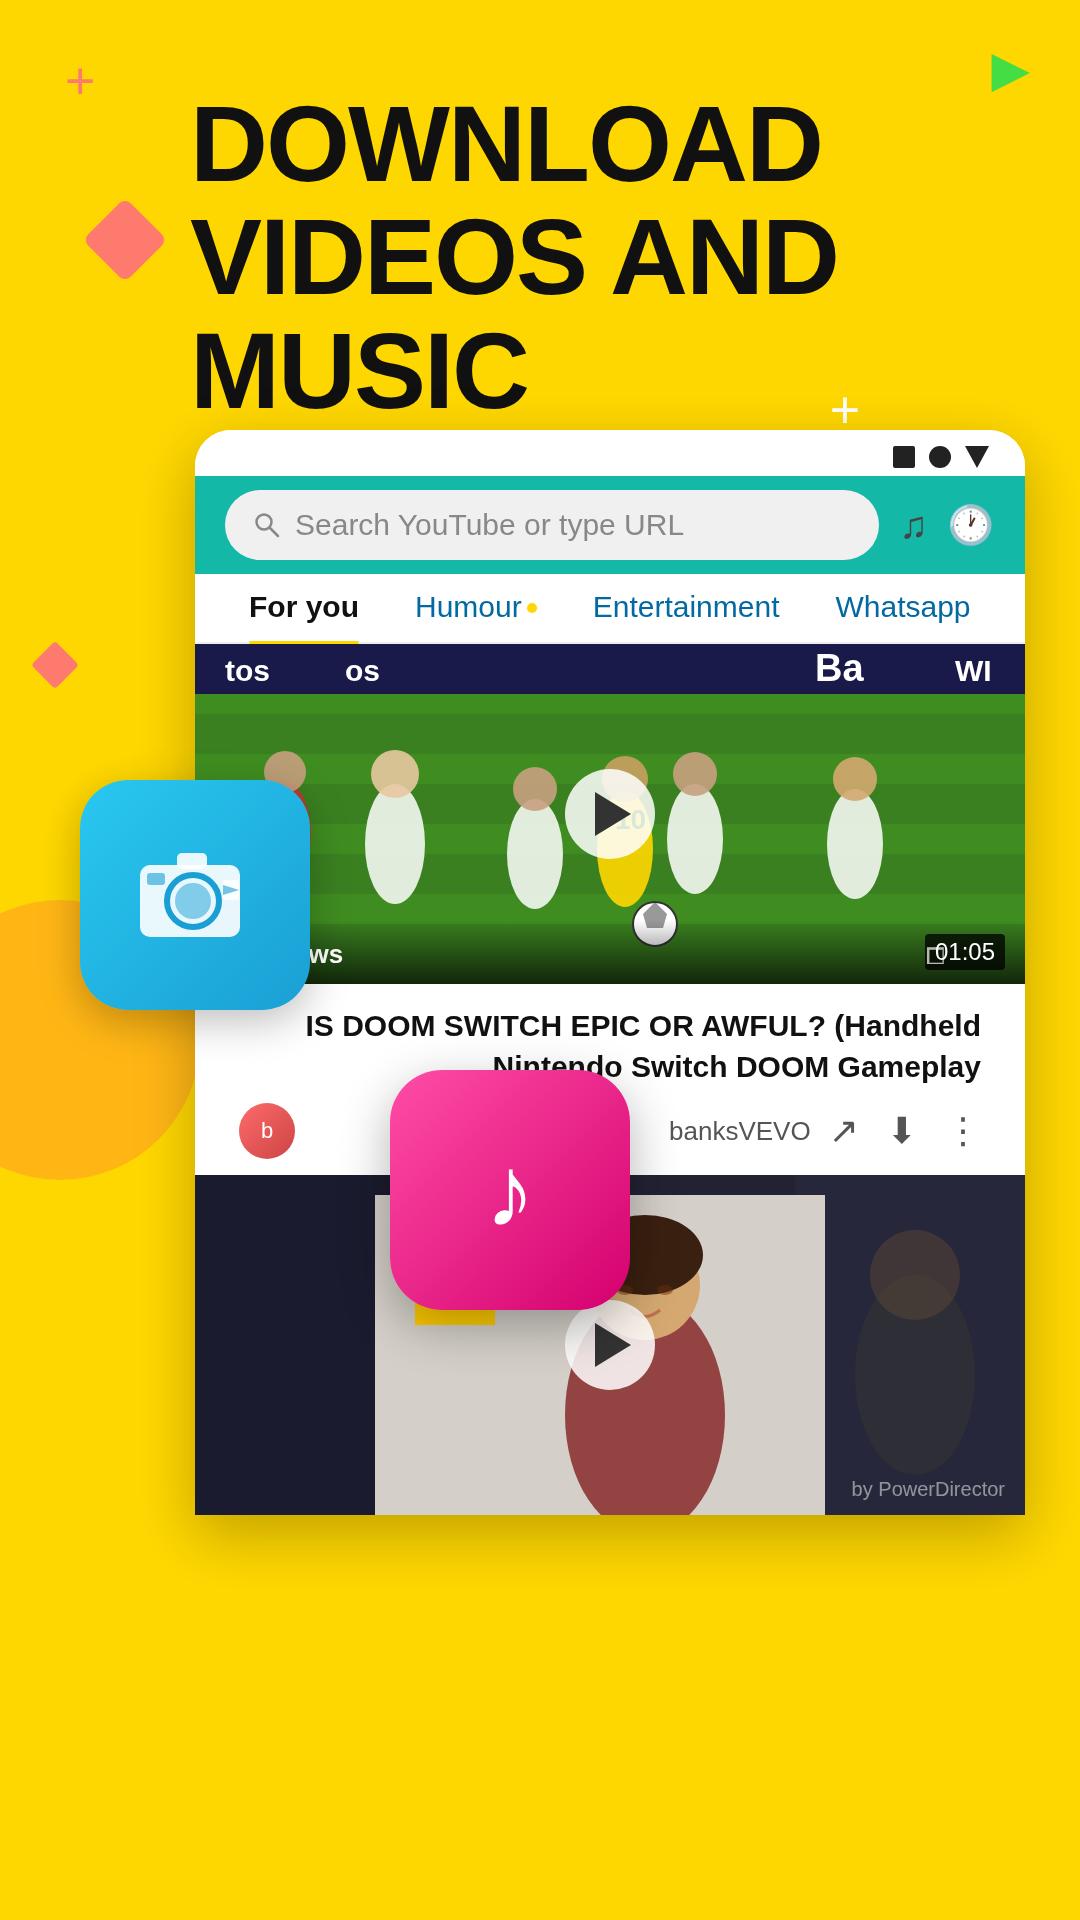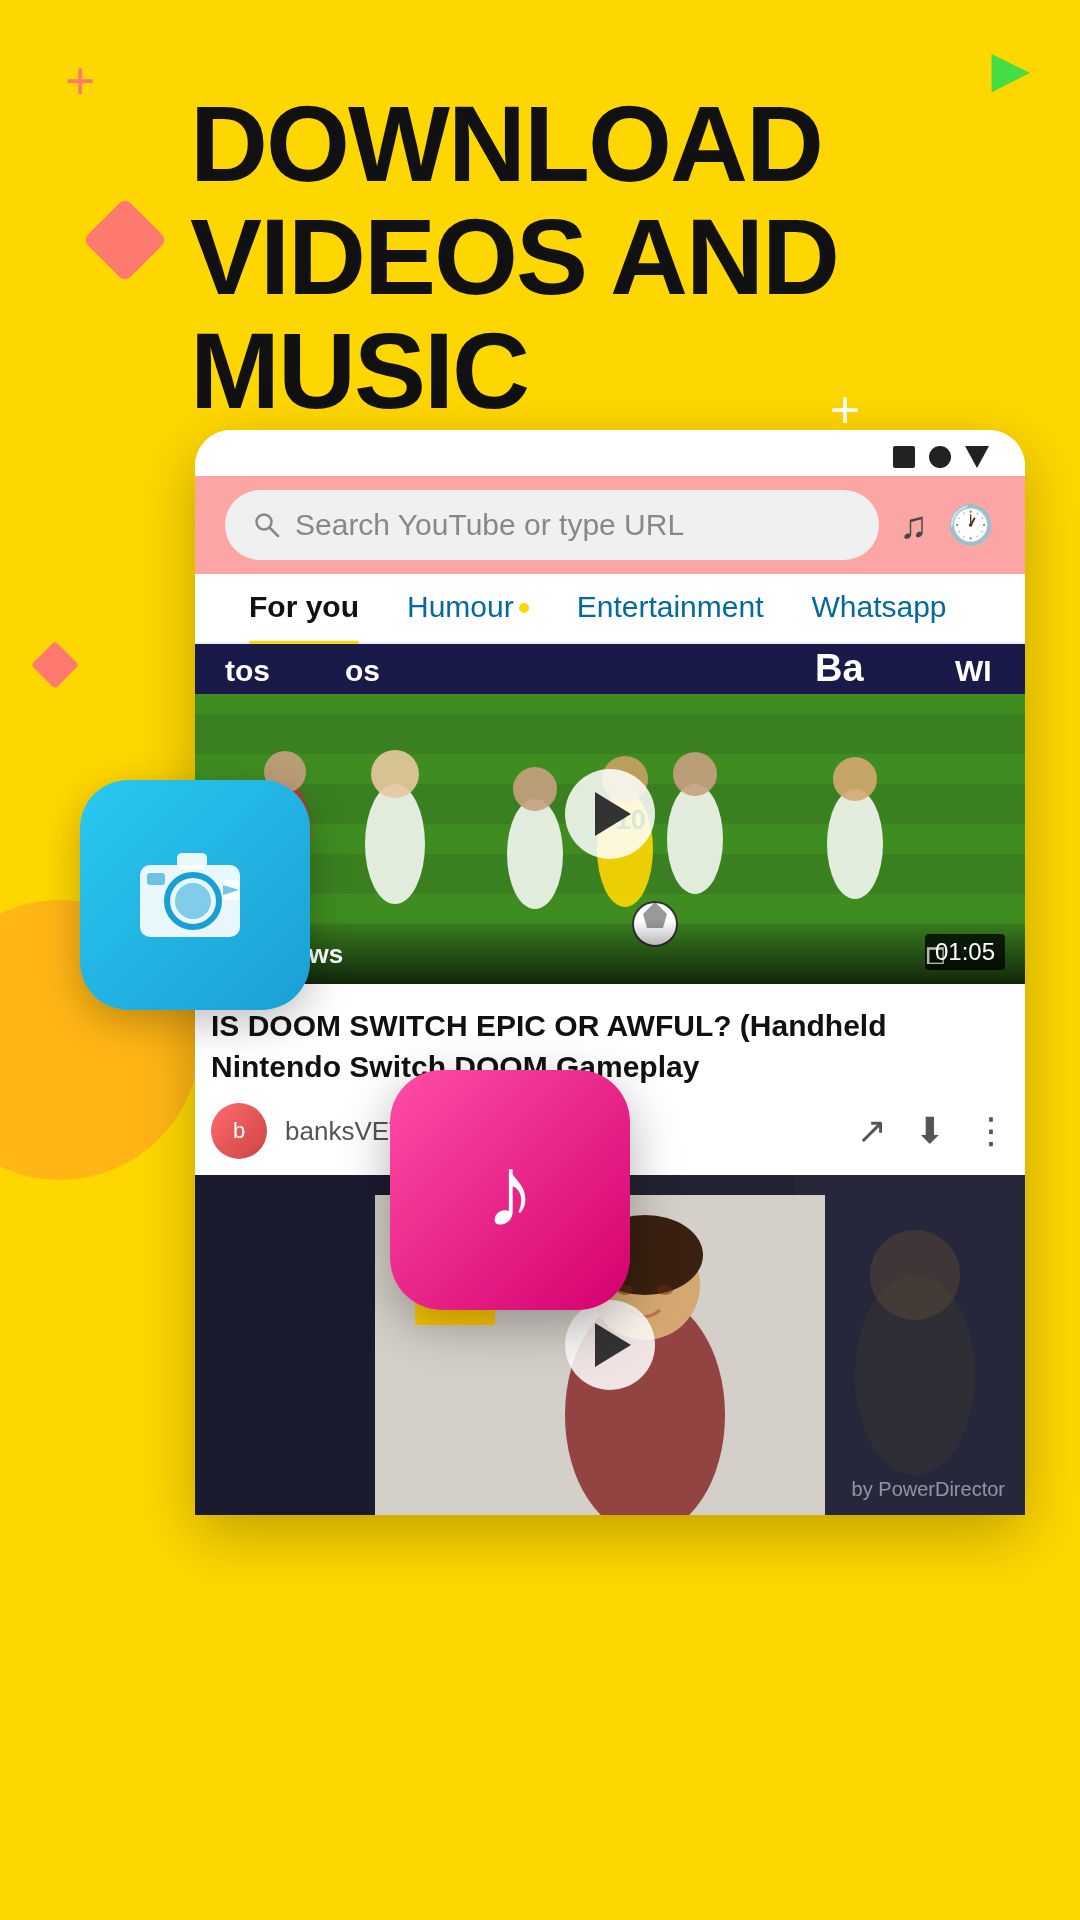--- a/index.html
+++ b/index.html
@@ -117,21 +117,21 @@
       border-right: 12px solid transparent;
       border-top: 22px solid #222;
     }
 
     
     .search-bar-row {
       display: flex;
       align-items: center;
       gap: 20px;
       padding: 14px 30px 14px 30px;
-      background: #fca5a5;
+      background: #14b8a6;
     }
     .search-input-box {
       flex: 1;
       display: flex;
       align-items: center;
       background: #f0f0f0;
       border-radius: 50px;
       padding: 18px 28px;
       gap: 14px;
     }
@@ -155,20 +155,21 @@
       cursor: pointer;
     }
 
     
     .tabs-row {
       display: flex;
       align-items: flex-end;
       padding: 0 30px;
       background: #fff;
       border-bottom: 2px solid #eee;
+      gap: 8px;
     }
     .tab {
       padding: 16px 24px 18px;
       font-size: 30px;
       color: #0369a1;
       cursor: pointer;
       position: relative;
       white-space: nowrap;
     }
     .tab.active {
@@ -267,21 +268,22 @@
     .cc-icon-overlay {
       position: absolute;
       bottom: 14px;
       right: 80px;
       color: rgba(255,255,255,0.7);
       font-size: 24px;
     }
 
     
     .video-info-row {
-      padding: 22px 16px 16px;
+      padding: 22px 44px 16px;
+      text-align: right;
     }
     .video-title {
       font-size: 30px;
       font-weight: 700;
       color: #111;
       line-height: 1.35;
       margin-bottom: 16px;
     }
     .channel-row {
       display: flex;

